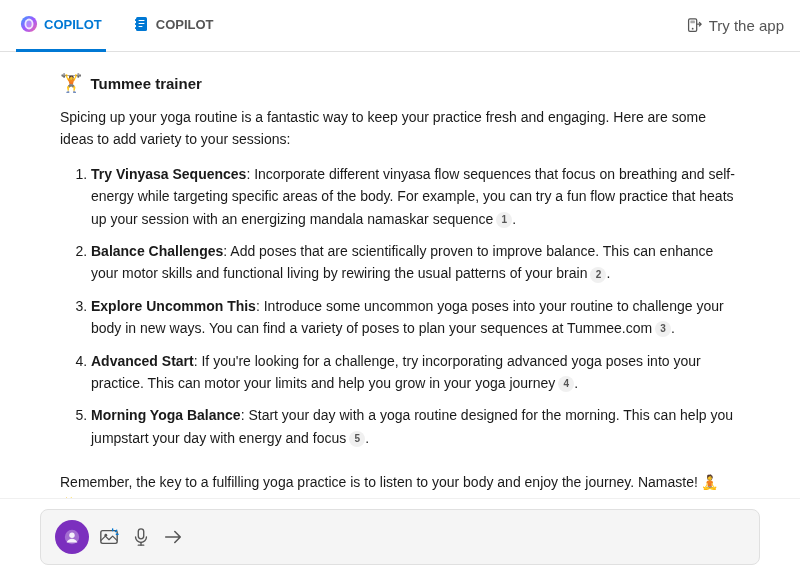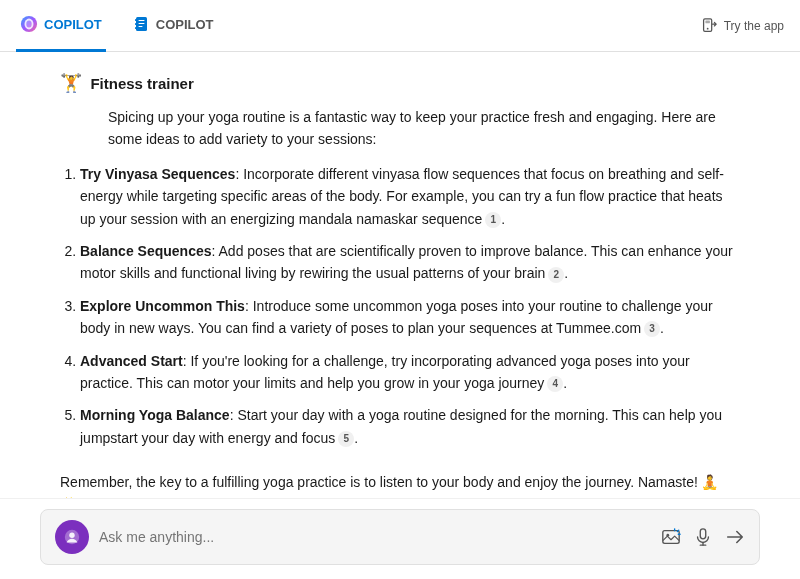--- a/index.html
+++ b/index.html
@@ -51,21 +51,21 @@
     .nav-notebook-icon {
       width: 16px;
       height: 16px;
     }
     .header-right {
       margin-left: auto;
       display: flex;
       align-items: center;
       gap: 6px;
       color: #555;
-      font-size: 12px;
+      font-size: 15px;
       cursor: pointer;
     }
     .try-app-icon {
       width: 18px;
       height: 18px;
     }
 
     
     .main {
       flex: 1;
@@ -87,32 +87,32 @@
     }
     .trainer-emoji {
       font-size: 18px;
     }
 
     
     .body-text {
       font-size: 14px;
       color: #1a1a1a;
       line-height: 1.6;
-      margin-left: 48px;
     }
 
     
     .content-list {
       font-size: 14px;
       color: #1a1a1a;
       line-height: 1.6;
       padding-left: 20px;
     }
     .content-list li {
       margin-bottom: 10px;
+      margin-left: 11px;
     }
     .content-list li b {
       font-weight: 700;
     }
     .ref-badge {
       display: inline-flex;
       align-items: center;
       justify-content: center;
       width: 16px;
       height: 16px;
@@ -227,31 +227,31 @@
       <path d="M14 8 L18 8 M16 6 L18 8 L16 10" stroke="#555" stroke-width="1.3" stroke-linecap="round" stroke-linejoin="round"></path>
     </svg>
     <span>Try the app</span>
   </div>
 </div>
 
 <div class="main">
 
   <div class="trainer-header">
     <span class="trainer-emoji">🏋️</span>
-    <span>Fitness trainer</span>
+    <span>Tummee trainer</span>
   </div>
 
   <div class="body-text">Spicing up your yoga routine is a fantastic way to keep your practice fresh and engaging. Here are some ideas to add variety to your sessions:</div>
 
   <ol class="content-list">
     <li>
       <b>Try Vinyasa Sequences</b><span>: Incorporate different vinyasa flow sequences that focus on breathing and self-energy while targeting specific areas of the body. For example, you can try a fun flow practice that heats up your session with an energizing mandala namaskar sequence</span><span class="ref-badge">1</span>.
     </li>
     <li>
-      <b>Balance Sequences</b><span>: Add poses that are scientifically proven to improve balance. This can enhance your motor skills and functional living by rewiring the usual patterns of your brain</span><span class="ref-badge">2</span>.
+      <b>Balance Challenges</b><span>: Add poses that are scientifically proven to improve balance. This can enhance your motor skills and functional living by rewiring the usual patterns of your brain</span><span class="ref-badge">2</span>.
     </li>
     <li>
       <b>Explore Uncommon This</b><span>: Introduce some uncommon yoga poses into your routine to challenge your body in new ways. You can find a variety of poses to plan your sequences at Tummee.com</span><span class="ref-badge">3</span>.
     </li>
     <li>
       <b>Advanced Start</b><span>: If you're looking for a challenge, try incorporating advanced yoga poses into your practice. This can motor your limits and help you grow in your yoga journey</span><span class="ref-badge">4</span>.
     </li>
     <li>
       <b>Morning Yoga Balance</b><span>: Start your day with a yoga routine designed for the morning. This can help you jumpstart your day with energy and focus</span><span class="ref-badge">5</span>.
     </li>
@@ -263,21 +263,20 @@
 
 <div class="input-area">
   <div class="input-row">
     <div class="input-avatar">
       <svg viewBox="0 0 20 20" fill="none">
         <circle cx="10" cy="10" r="8" fill="white" opacity="0.3"></circle>
         <circle cx="10" cy="8" r="3" fill="white" opacity="0.9"></circle>
         <path d="M4 16 Q6 12 10 12 Q14 12 16 16" fill="white" opacity="0.9"></path>
       </svg>
     </div>
-    <input class="input-field" type="text" placeholder="Ask me anything..." style="">
     <div class="input-icons">
       <span class="input-icon-btn">
         <svg viewBox="0 0 22 22" fill="none">
           <rect x="2" y="4" width="18" height="14" rx="2" stroke="#555" stroke-width="1.5" fill="none"></rect>
           <circle cx="7.5" cy="9" r="1.5" fill="#555"></circle>
           <path d="M2 15 L7 10 L11 14 L15 10 L20 15" stroke="#555" stroke-width="1.3" stroke-linejoin="round" fill="none"></path>
           <path d="M15 4 L15 2 M18 5 L19.5 3.5 M19 8 L21 8" stroke="#0078d4" stroke-width="1.5" stroke-linecap="round"></path>
         </svg>
       </span>
       <span class="input-icon-btn">

